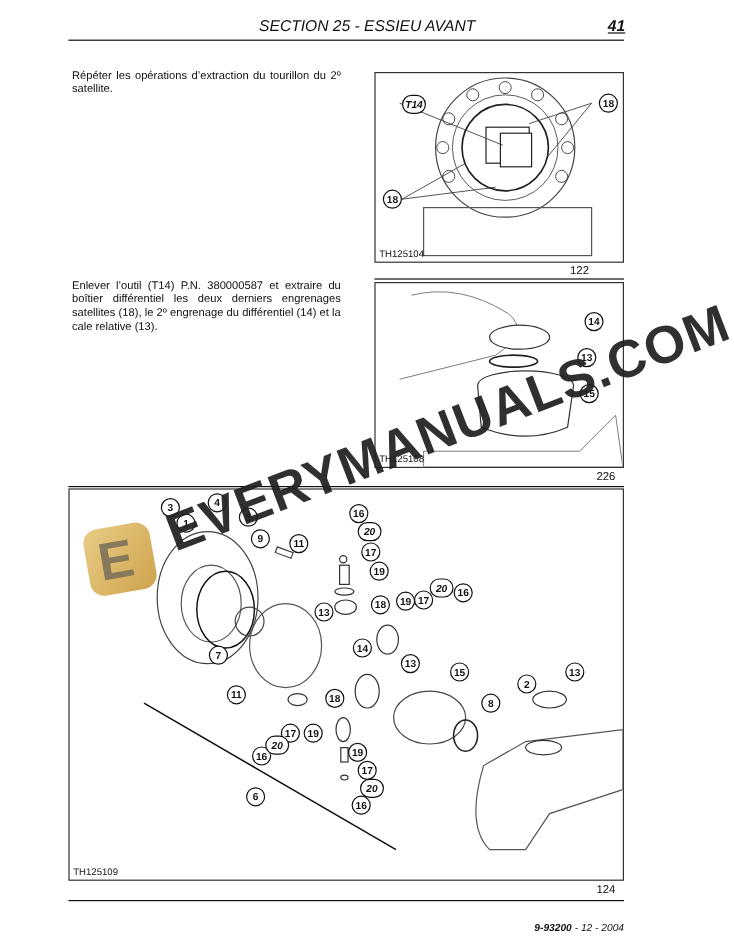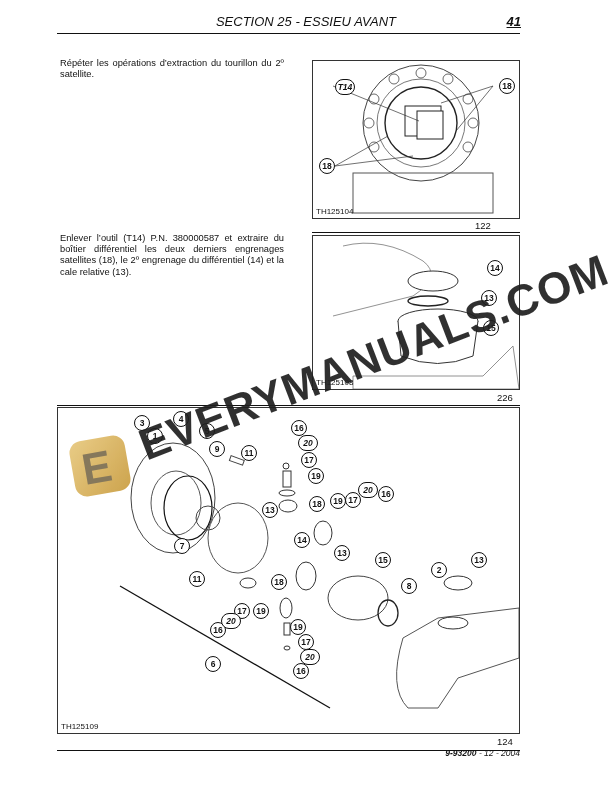--- a/index.html
+++ b/index.html
@@ -6,21 +6,21 @@
   body{width:612px;height:792px;position:relative;overflow:hidden;font-family:"Liberation Sans",sans-serif;color:#111;}
   .header-title{position:absolute;left:0;width:612px;top:14px;text-align:center;font-style:italic;font-size:13px;}
   .page-num{position:absolute;right:91px;top:14px;font-style:italic;font-weight:bold;font-size:13px;text-decoration:underline;}
   .header-rule{position:absolute;left:57px;width:463px;top:33px;height:0;border-top:1.2px solid #111;}
   .para{position:absolute;left:60px;width:224px;font-size:9.3px;line-height:11.2px;text-align:justify;}
   .para p{margin:0 0 4px 0;}
   .fig{position:absolute;border:1.4px solid #333;background:#fff;overflow:hidden;}
   .fig-code{position:absolute;left:3px;bottom:2px;font-size:8px;}
   .fig-num{position:absolute;font-size:9.5px;}
   .fig-rule{position:absolute;height:0;border-top:1.2px solid #111;}
-  .footer{position:absolute;right:92px;top:748px;font-size:8.5px;font-style:italic;}
+  .footer{position:absolute;right:92px;top:768px;font-size:8.5px;font-style:italic;}
   .footer b{font-weight:bold;}
   .callout{position:absolute;width:14px;height:14px;border:1px solid #111;border-radius:50%;background:#fff;font-size:8.5px;font-weight:bold;text-align:center;line-height:14px;}
   .callout.wide{width:18px;border-radius:9px;font-style:italic;}
   .watermark{position:absolute;left:150px;top:420px;font-size:44px;font-weight:bold;color:rgba(30,30,30,0.92);transform:rotate(-21deg);transform-origin:left bottom;letter-spacing:1px;white-space:nowrap;pointer-events:none;}
   .logo{position:absolute;left:72px;top:438px;width:56px;height:56px;border-radius:12px;background:linear-gradient(135deg,#e7c77a,#c89a3a);transform:rotate(-10deg);opacity:.9;}
   .logo span{position:absolute;left:10px;top:4px;font-size:44px;font-weight:bold;color:#7a6a4a;}
   svg{position:absolute;left:0;top:0;}
 </style>
 </head>
 <body>

